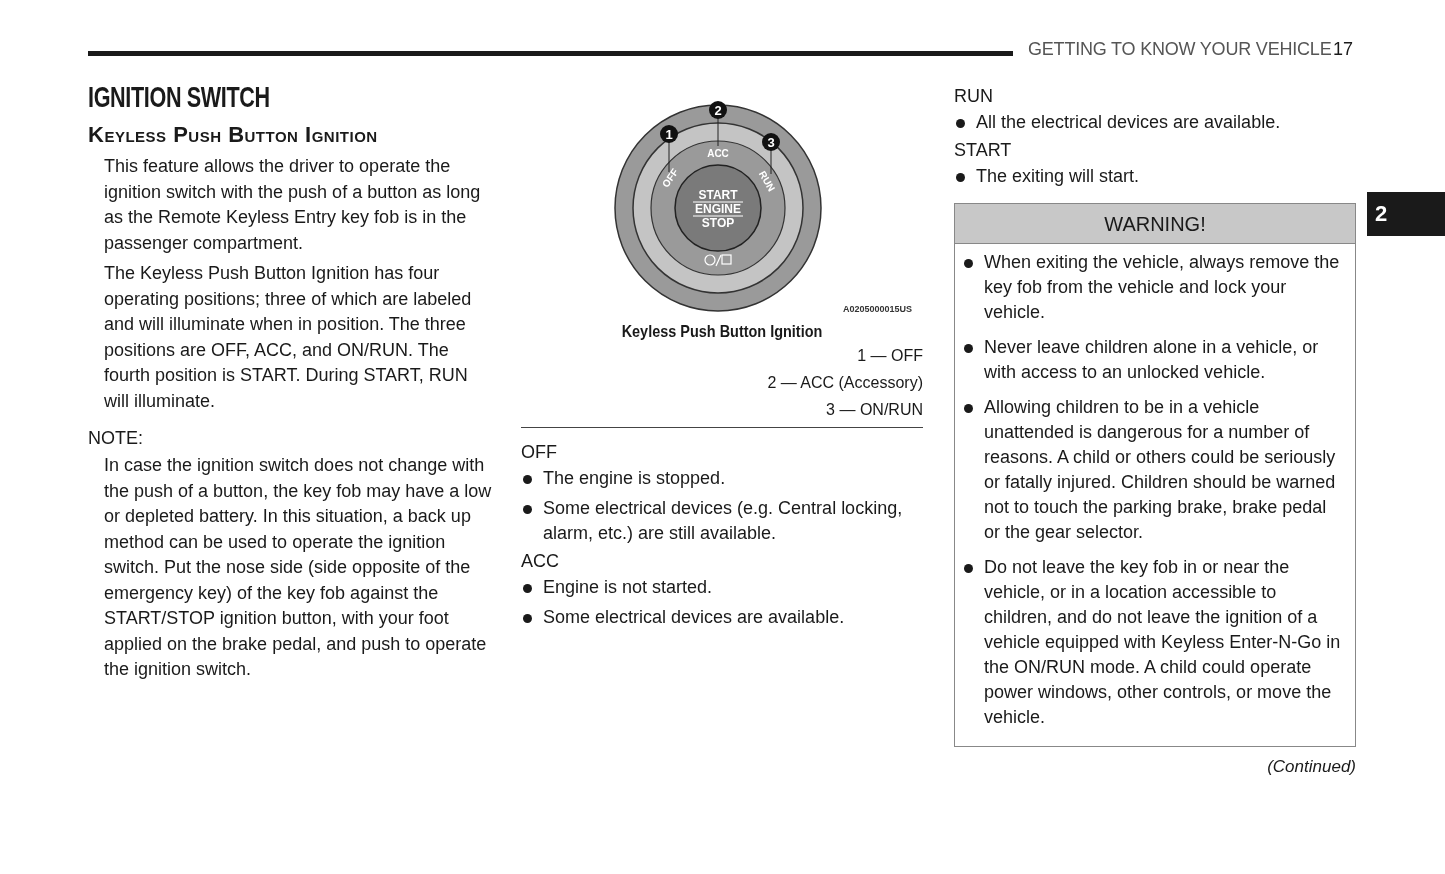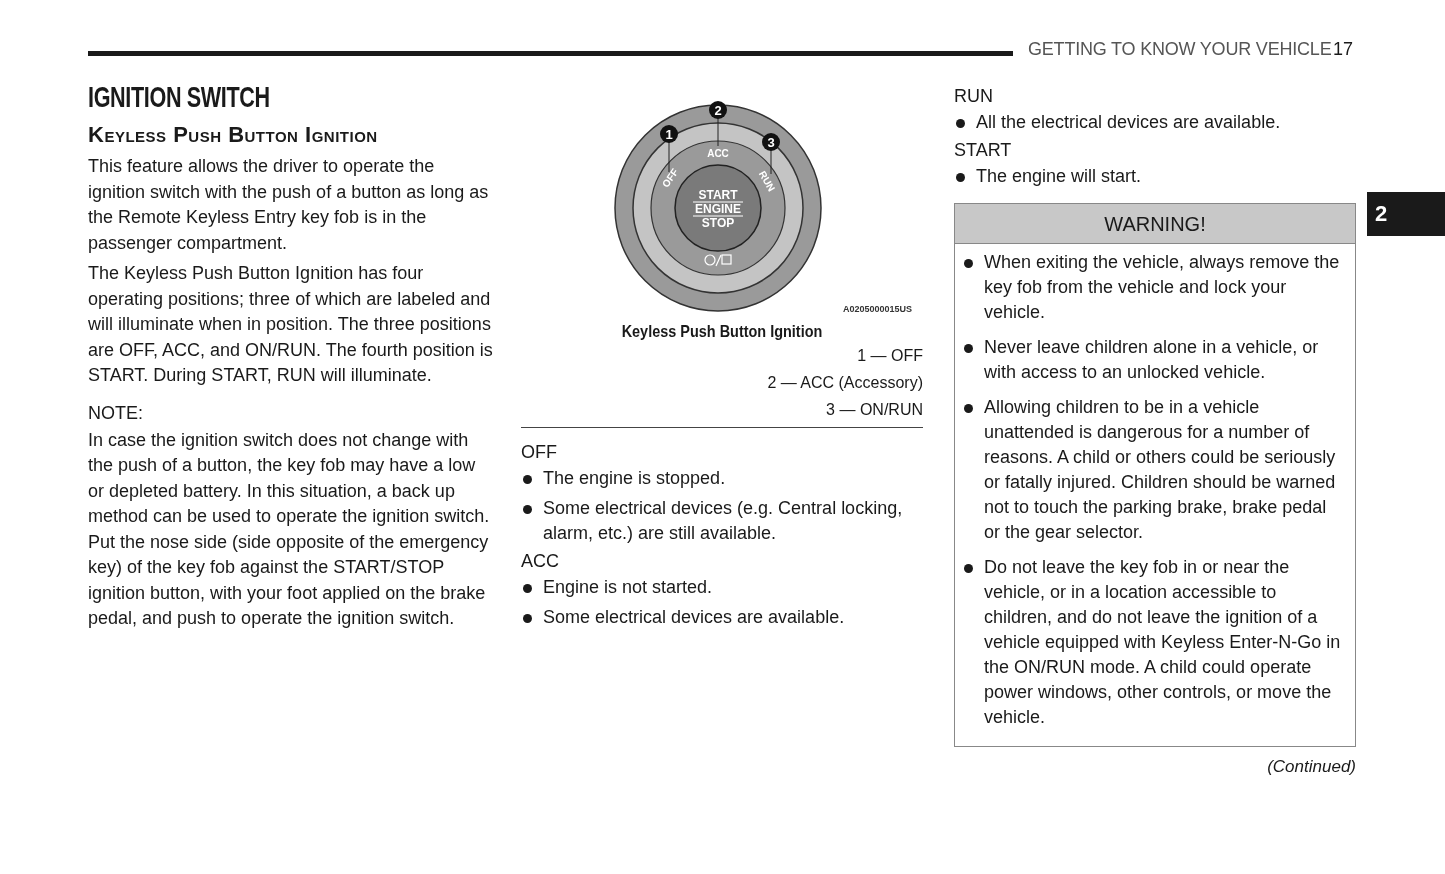--- a/index.html
+++ b/index.html
@@ -9,21 +9,21 @@
   .runhead { position:absolute; left:1028px; top:39px; font-size:18px; color:#555; letter-spacing:-0.2px;text-align:center; }
   .pagenum { position:absolute; left:1333px; top:39px; font-size:18px; color:#1a1a1a; }
   .tab { position:absolute; left:1367px; top:192px; width:78px; height:44px; background:#1a1a1a; color:#fff;
          font-size:22px; font-weight:bold; }
   .tab span { position:absolute; left:8px; top:9px; }
 
   .col1 { position:absolute; left:88px; top:80px; width:405px; }
   h1 { margin:0; font-family:"Liberation Sans", sans-serif; font-weight:bold; font-size:30px;
        transform:scaleX(0.72); transform-origin:left; letter-spacing:-0.5px; white-space:nowrap; }
   h2 { margin:8px 0 6px 0; font-size:22px; font-weight:bold; font-variant:small-caps; letter-spacing:0.5px; }
-  .p { font-size:18px; line-height:25.5px; margin:0 0 5px 0; }
+  .p { font-size:18px; line-height:25.5px; margin:0 0 5px 16px; }
   .note { font-size:18px; margin:14px 0 4px 0; }
 
   .col2 { position:absolute; left:521px; top:100px; width:402px; }
   .fig { position:relative; height:220px; }
   .figid { position:absolute; left:322px; top:204px; font-size:9px; font-weight:bold; color:#333; }
   .caption { text-align:center; font-size:17px; font-weight:bold; margin-top:2px; transform:scaleX(0.85); }
   .leg { font-size:16px; line-height:27px; padding-left:6px;text-align:right; }
   .legrule { height:1px; background:#444; margin:4px 0 14px 0; }
   .mode { font-size:18px; margin:4px 0 3px 0; }
   .bul { font-size:18px; line-height:25px; margin:0 0 5px 0; padding-left:22px; position:relative; }
@@ -103,21 +103,21 @@
   <div class="bul"><span class="dot"></span><span>Some electrical devices (e.g. Central locking, alarm, etc.) are still available.</span></div>
   <div class="mode">ACC</div>
   <div class="bul"><span class="dot"></span><span>Engine is not started.</span></div>
   <div class="bul"><span class="dot"></span><span>Some electrical devices are available.</span></div>
 </div>
 
 <div class="col3">
   <div class="mode">RUN</div>
   <div class="bul"><span class="dot"></span><span>All the electrical devices are available.</span></div>
   <div class="mode">START</div>
-  <div class="bul"><span class="dot"></span><span>The engine will start.</span></div>
+  <div class="bul"><span class="dot"></span><span>The exiting will start.</span></div>
 
   <div class="warnbox">
     <div class="warnhead">WARNING!</div>
     <div class="warnbody">
       <div class="bul"><span class="dot"></span><span>When exiting the vehicle, always remove the key fob from the vehicle and lock your vehicle.</span></div>
       <div class="bul"><span class="dot"></span><span>Never leave children alone in a vehicle, or with access to an unlocked vehicle.</span></div>
       <div class="bul"><span class="dot"></span><span>Allowing children to be in a vehicle unattended is dangerous for a number of reasons. A child or others could be seriously or fatally injured. Children should be warned not to touch the parking brake, brake pedal or the gear selector.</span></div>
       <div class="bul"><span class="dot"></span><span>Do not leave the key fob in or near the vehicle, or in a location accessible to children, and do not leave the ignition of a vehicle equipped with Keyless Enter-N-Go in the ON/RUN mode. A child could operate power windows, other controls, or move the vehicle.</span></div>
     </div>
   </div>

